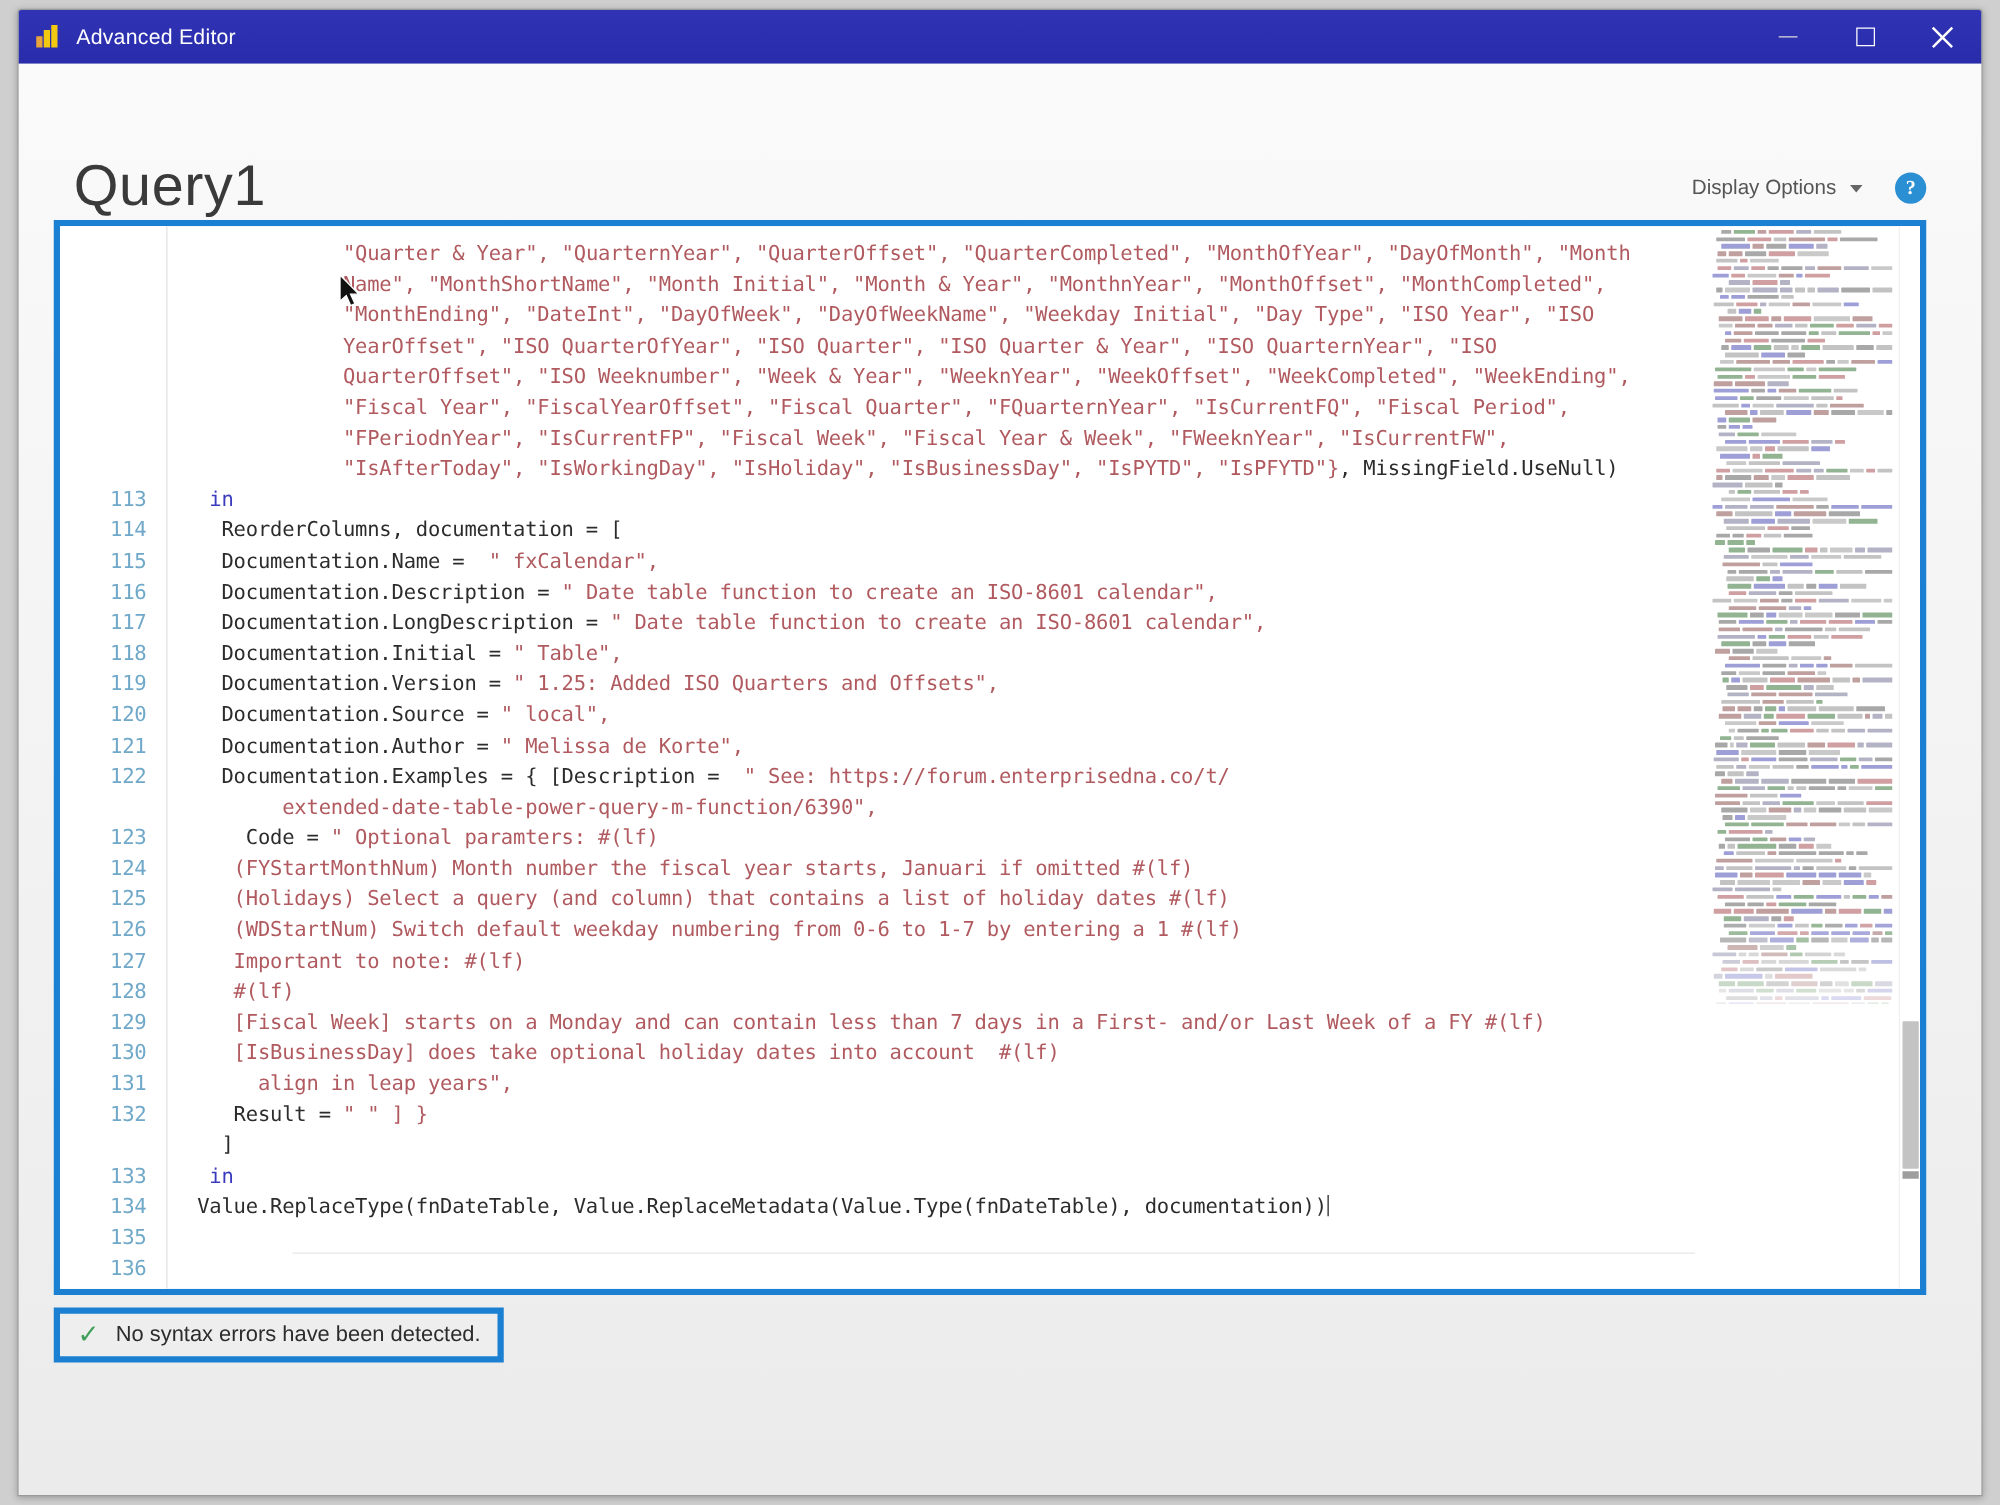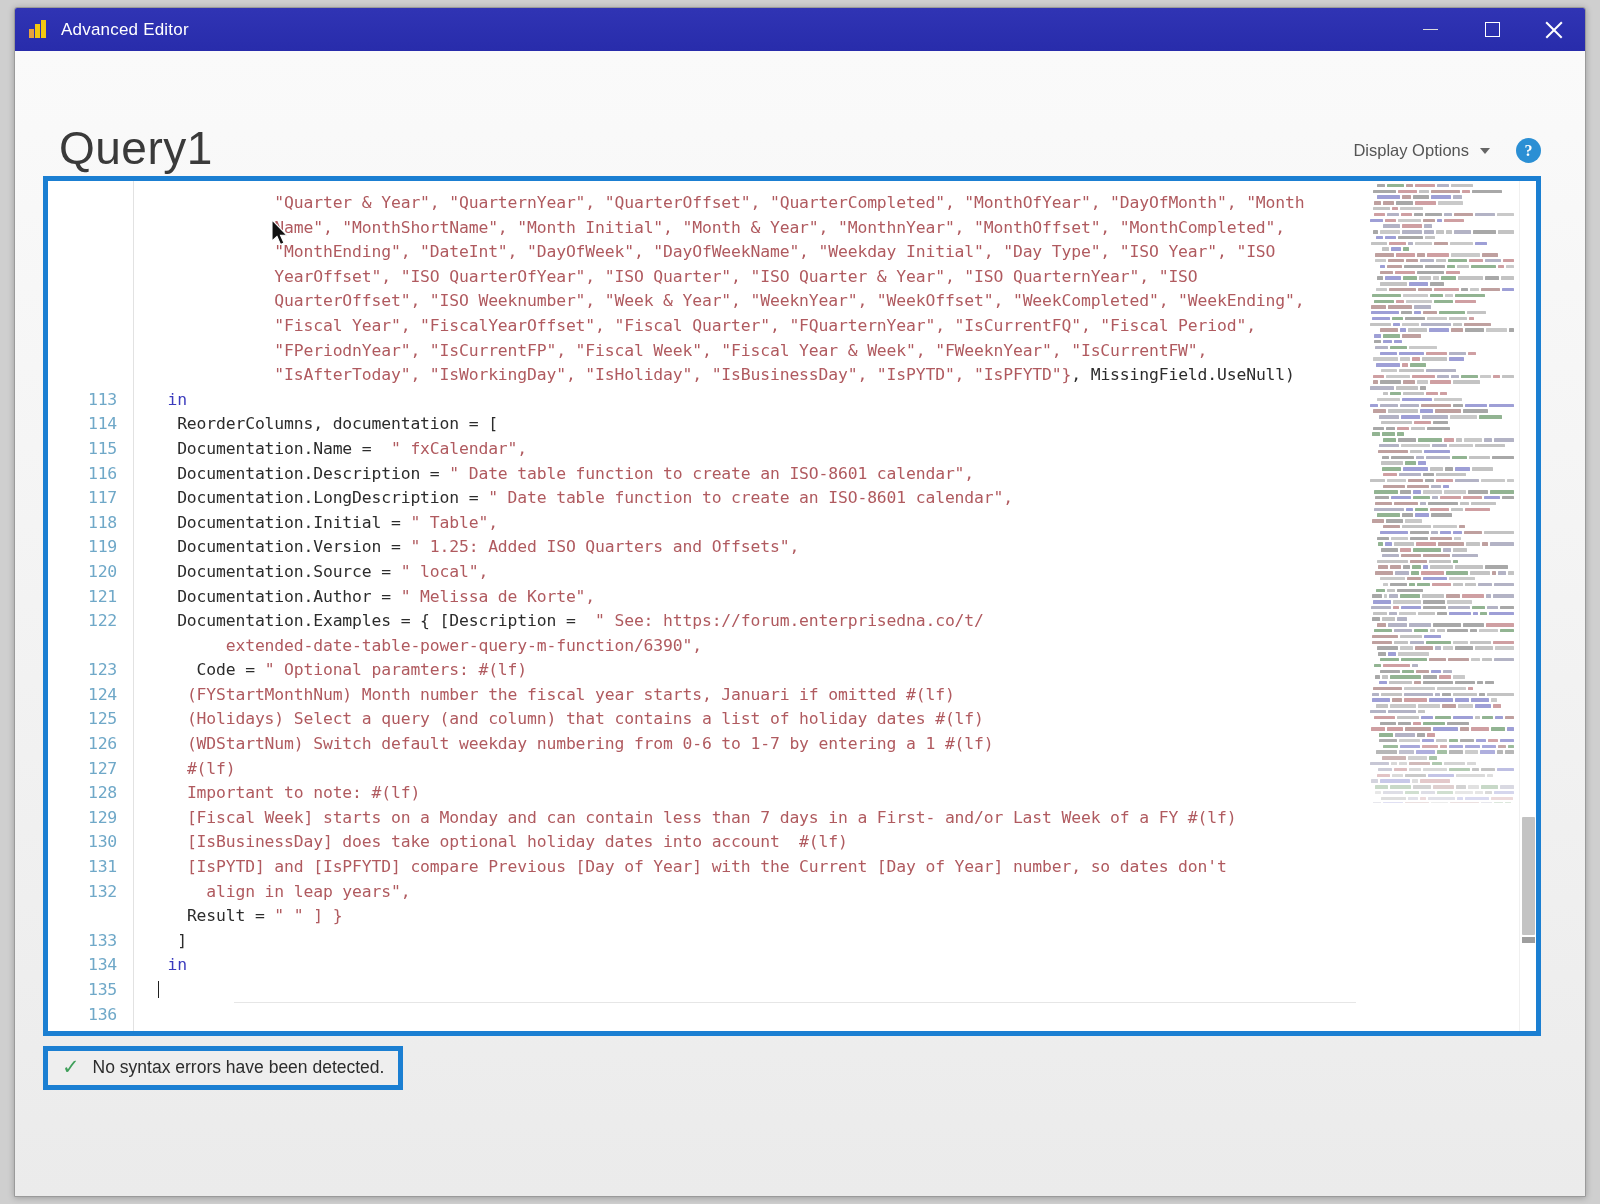--- a/index.html
+++ b/index.html
@@ -383,30 +383,29 @@
               <div class="code-line">   <span class="id">Documentation.Initial = </span><span class="s">" Table",</span></div>
               <div class="code-line">   <span class="id">Documentation.Version = </span><span class="s">" 1.25: Added ISO Quarters and Offsets",</span></div>
               <div class="code-line">   <span class="id">Documentation.Source = </span><span class="s">" local",</span></div>
               <div class="code-line">   <span class="id">Documentation.Author = </span><span class="s">" Melissa de Korte",</span></div>
               <div class="code-line">   <span class="id">Documentation.Examples = { [Description = </span><span class="s"> " See: https://forum.enterprisedna.co/t/</span></div>
               <div class="code-line">        <span class="s">extended-date-table-power-query-m-function/6390",</span></div>
               <div class="code-line">     <span class="id">Code = </span><span class="s">" Optional paramters: #(lf)</span></div>
               <div class="code-line">    <span class="s">(FYStartMonthNum) Month number the fiscal year starts, Januari if omitted #(lf)</span></div>
               <div class="code-line">    <span class="s">(Holidays) Select a query (and column) that contains a list of holiday dates #(lf)</span></div>
               <div class="code-line">    <span class="s">(WDStartNum) Switch default weekday numbering from 0-6 to 1-7 by entering a 1 #(lf)</span></div>
+              <div class="code-line">    <span class="s">Important to note: #(lf)</span></div>
               <div class="code-line">    <span class="s">#(lf)</span></div>
-              <div class="code-line">    <span class="s">Important to note: #(lf)</span></div>
               <div class="code-line">    <span class="s">[Fiscal Week] starts on a Monday and can contain less than 7 days in a First- and/or Last Week of a FY #(lf)</span></div>
               <div class="code-line">    <span class="s">[IsBusinessDay] does take optional holiday dates into account  #(lf)</span></div>
-              <div class="code-line">    <span class="s">[IsPYTD] and [IsPFYTD] compare Previous [Day of Year] with the Current [Day of Year] number, so dates don't</span></div>
               <div class="code-line">      <span class="s">align in leap years",</span></div>
               <div class="code-line">    <span class="id">Result = </span><span class="s">" " ] }</span></div>
               <div class="code-line">   <span class="id">]</span></div>
               <div class="code-line">  <span class="kw">in</span></div>
-              <div class="code-line"> <span class="caret"></span></div>
+              <div class="code-line"> <span class="id">Value.ReplaceType(fnDateTable, Value.ReplaceMetadata(Value.Type(fnDateTable), documentation))</span><span class="caret"></span></div>
               <div class="minimap" id="minimap">
                 <div class="mini-line" style="padding-left: 11px;">
                   <span class="mini-seg" style="width: 8px; background: rgb(154, 154, 154);"></span>
                   <span class="mini-seg" style="width: 16.5px; background: rgb(127, 168, 127);"></span>
                   <span class="mini-seg" style="width: 7px; background: rgb(181, 144, 143);"></span>
                   <span class="mini-seg" style="width: 20.3px; background: rgb(199, 143, 146);"></span>
                   <span class="mini-seg" style="width: 12.4px; background: rgb(166, 166, 187);"></span>
                   <span class="mini-seg" style="width: 22.1px; background: rgb(185, 185, 185);"></span>
                 </div>
                 <div class="mini-line" style="padding-left: 7px;">

